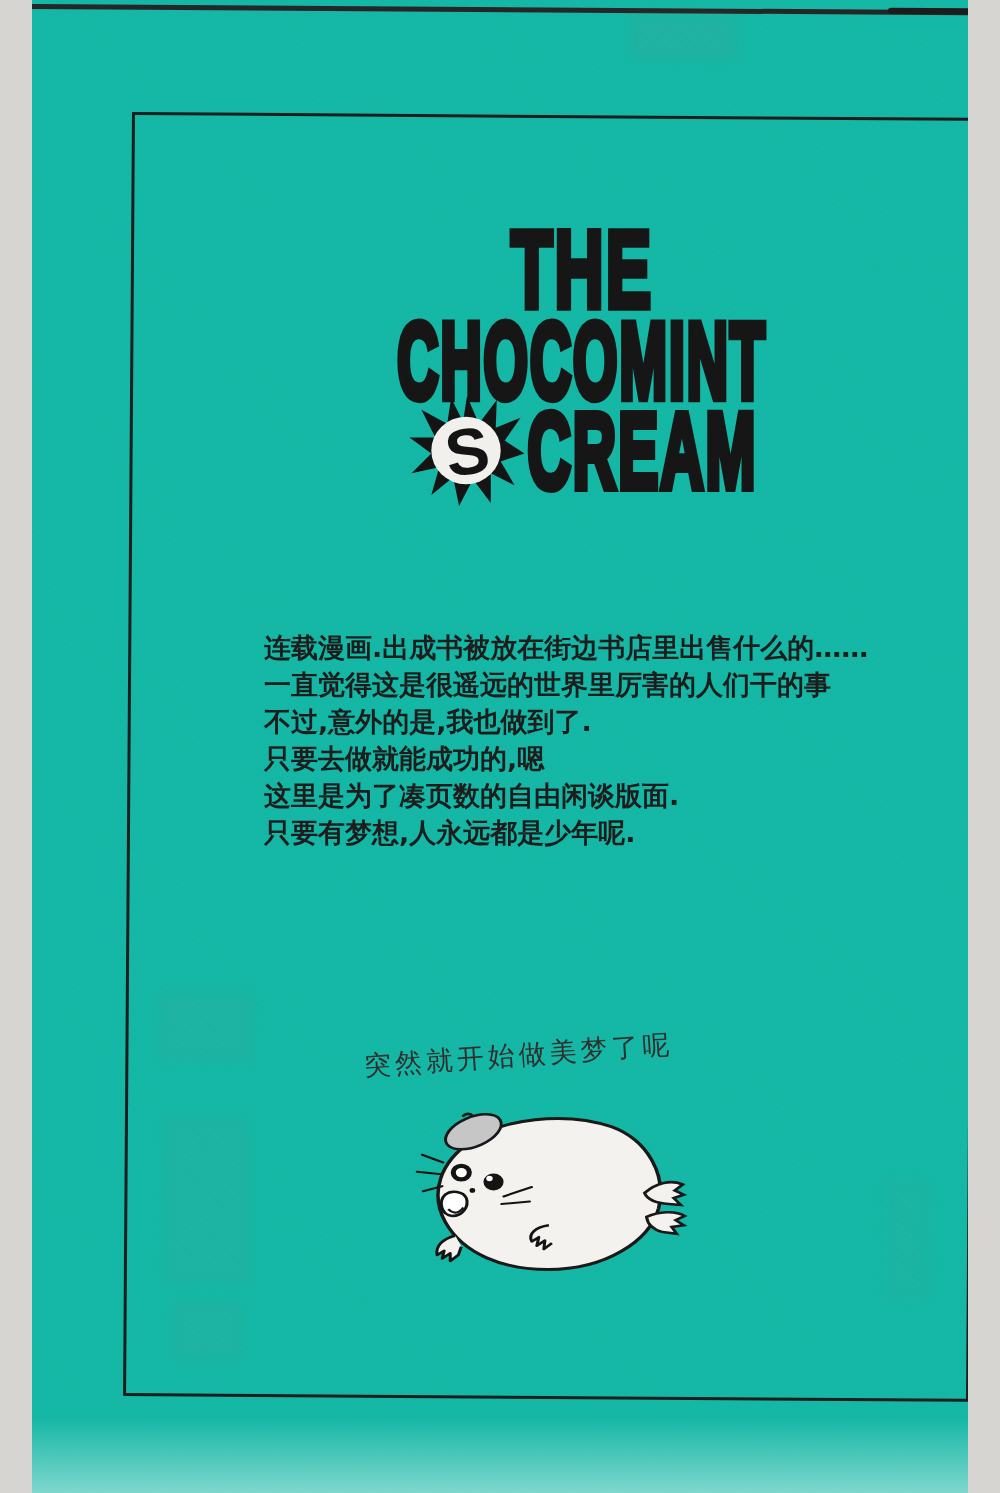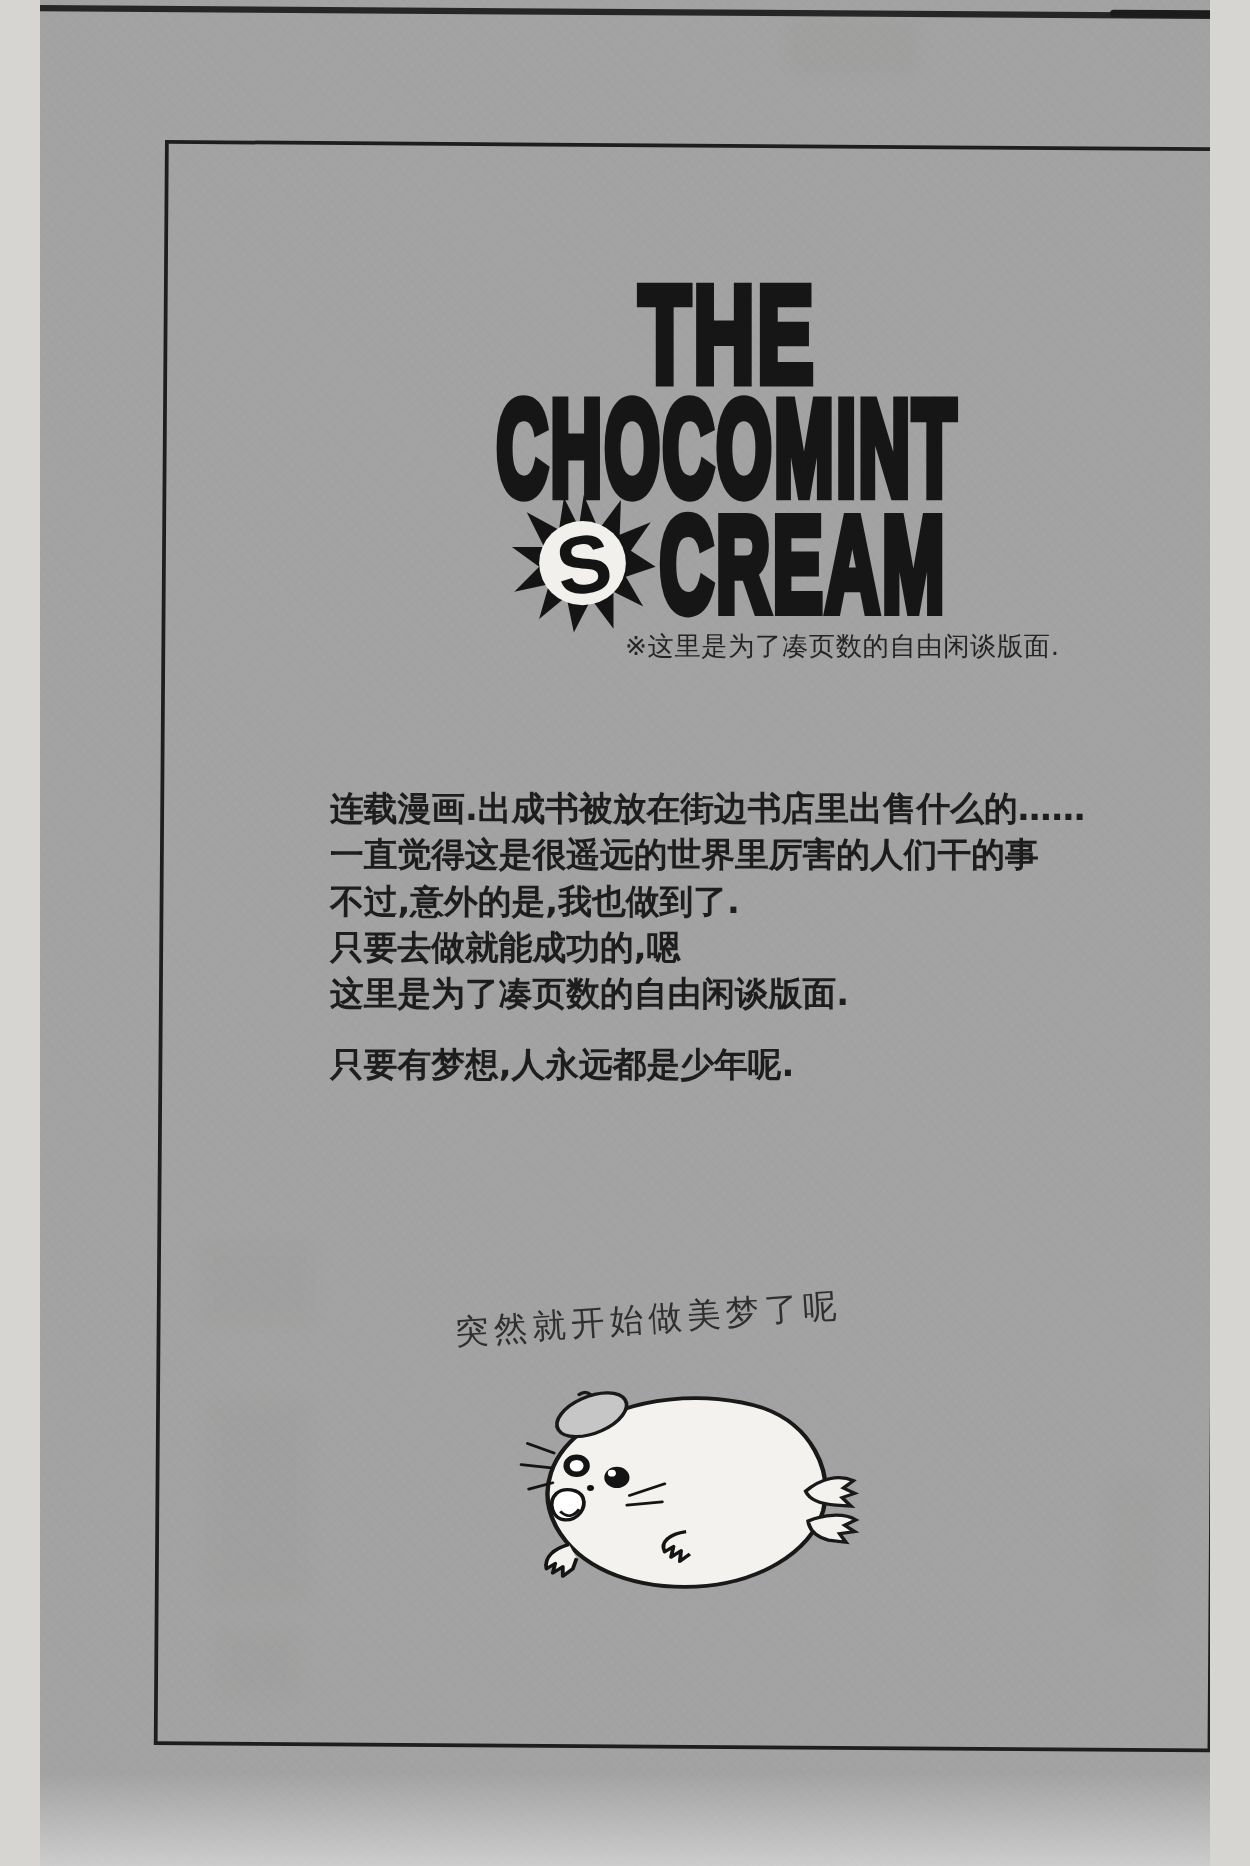--- a/index.html
+++ b/index.html
@@ -1,18 +1,18 @@
 <!DOCTYPE html>
 <html><head>
 <meta charset="utf-8">
 <style>
   html,body { margin:0; padding:0; background:#d7d5d1; }
   .page {
     position:relative; width:936px; height:1493px; margin:0 auto;
-    background:#a3a3a3; overflow:hidden;
+    background:#14b8a6; overflow:hidden;
     font-family:"DejaVu Sans", sans-serif; color:#1b1b1b;
   }
   
   .page::before {
     content:""; position:absolute; inset:0; pointer-events:none;
     background-image:
       repeating-linear-gradient(45deg, rgba(120,118,108,0.030) 0 2px, rgba(0,0,0,0) 2px 7px),
       repeating-linear-gradient(-38deg, rgba(95,95,88,0.024) 0 1px, rgba(0,0,0,0) 1px 6px);
   }
   .page::after {
@@ -73,21 +73,21 @@
     color:#242424; letter-spacing:0.5px; white-space:nowrap;
   }
 
   .body-text {
     position:absolute; left:232px; top:603px; width:660px;
     font-size:27px; line-height:37px; font-weight:600; color:#1d1d1d;
   }
   .body-text p { margin:0; white-space:pre-line; }
   .body-text p.p2 { margin-top:23px; }
   .body-text p.p3 { margin-top:26px; }
-  .body-text p.p4 { margin-top:20px; }
+  .body-text p.p4 { margin-top:0; }
 
   .handwritten {
     position:absolute; left:332px; top:1048px; font-size:27px;
     letter-spacing:4px; color:#2f2f2f; font-weight:400; white-space:nowrap;
     transform:rotate(-4deg); transform-origin:left center;
   }
 
   .seal { position:absolute; left:383px; top:1108px; width:302px; height:170px; }
 </style>
 </head>
@@ -111,21 +111,20 @@
 
   <div class="t3">
     <svg class="sburst" viewBox="0 0 120 115" aria-hidden="true">
       <polygon fill="#141414" points="60,2 72,30 90,6 89,34 114,24 98,47 118,60 94,68 108,92 84,80 84,110 66,86 52,113 46,84 24,102 32,74 4,80 24,60 2,44 28,44 14,16 40,30 44,4 56,28"></polygon>
       <ellipse cx="59" cy="57" rx="35" ry="34" fill="#f2f0ec"></ellipse>
       <text x="60" y="81" text-anchor="middle" fill="#141414" transform="rotate(-8 60 57)">S</text>
     </svg>
     <span class="cream">CREAM</span>
   </div>
 
-  <div class="note">※这里是为了凑页数的自由闲谈版面.</div>
 
   <div class="body-text">
     <p class="p3">连载漫画.出成书被放在街边书店里出售什么的……
 一直觉得这是很遥远的世界里厉害的人们干的事
 不过,意外的是,我也做到了.
 只要去做就能成功的,嗯
 这里是为了凑页数的自由闲谈版面.</p>
     <p class="p4">只要有梦想,人永远都是少年呢.</p>
   </div>
 

